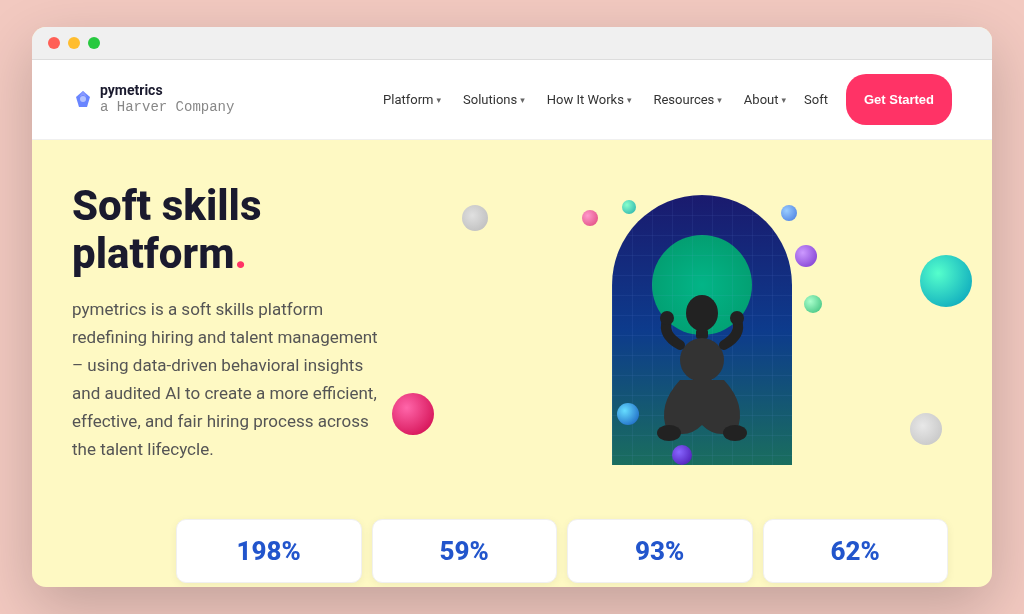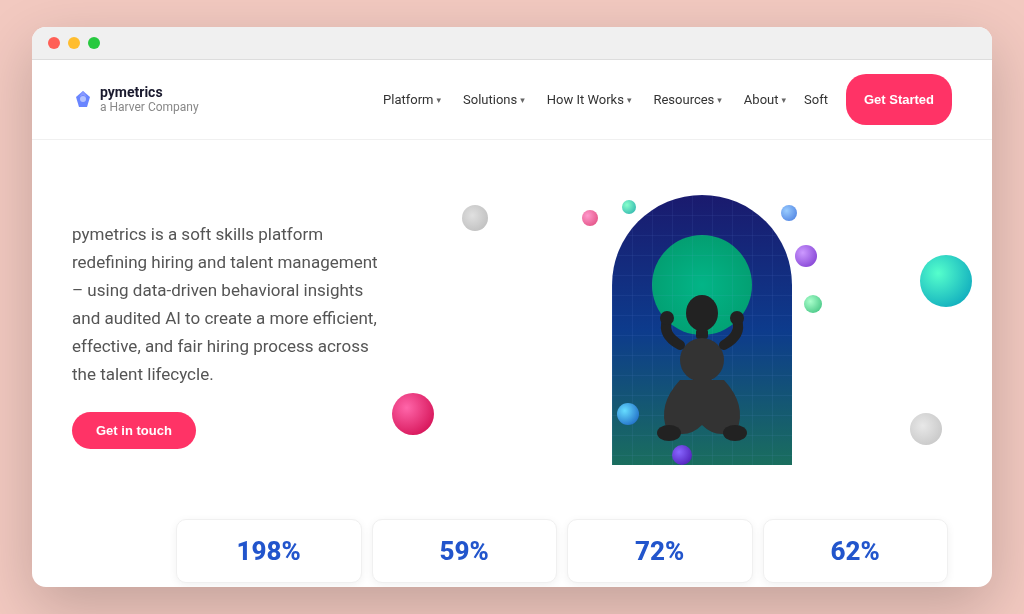--- a/index.html
+++ b/index.html
@@ -9,21 +9,21 @@
       display: flex;
       justify-content: center;
       align-items: center;
       min-height: 100vh;
       font-family: -apple-system, BlinkMacSystemFont, 'Segoe UI', Roboto, sans-serif;
     }
 
     .browser-window {
       width: 960px;
       height: 560px;
-      background: #ffffff;
+      background: #fef9c3;
       border-radius: 14px;
       box-shadow: 0 20px 60px rgba(0,0,0,0.2);
       overflow: hidden;
       display: flex;
       flex-direction: column;
     }
 
     .browser-chrome {
       background: #f0f0f0;
       padding: 10px 16px;
@@ -80,23 +80,24 @@
     }
 
     .logo-name {
       font-size: 14px;
       font-weight: 700;
       color: #1a1a2e;
       line-height: 1.1;
     }
 
     .logo-subtitle {
-      font-size: 12px;
+      font-size: 14px;
       color: #888;
       line-height: 1.2;
+      font-family: Liberation Mono, monospace;
     }
 
     .nav-links {
       display: flex;
       align-items: center;
       gap: 6px;
       list-style: none;
     }
 
     .nav-item {
@@ -401,22 +402,25 @@
         </li>
       </ul>
 
       <span class="nav-login">Soft</span>
       <button class="nav-cta">Get Started</button>
     </nav>
 
     <section class="hero">
 
       <div class="hero-left">
+        <h1 class="hero-title">
+          <span>Soft skills</span><br>
+          <span>platform</span><span class="dot">.</span>
+        </h1>
         <p class="hero-desc">pymetrics is a soft skills platform redefining hiring and talent management – using data-driven behavioral insights and audited AI to create a more efficient, effective, and fair hiring process across the talent lifecycle.</p>
-        <button class="hero-button">Get in touch</button>
       </div>
 
       <div class="hero-right">
 
         <div class="sphere sphere-left-large" style="position:absolute; left: -60px; bottom: 60px;"></div>
         <div class="sphere sphere-left-small" style="position:absolute; left: 10px; top: 30px; width:26px;height:26px;background:radial-gradient(circle at 40% 40%, #e0e0e0, #b8b8b8);"></div>
 
         <div class="arch-container">
           <div class="arch-bg"></div>
           <div class="arch-green-circle"></div>
@@ -471,21 +475,21 @@
     </section>
 
     <div class="stats-bar">
       <div class="stat-card">
         <div class="stat-value">198%</div>
       </div>
       <div class="stat-card">
         <div class="stat-value">59%</div>
       </div>
       <div class="stat-card">
-        <div class="stat-value">72%</div>
+        <div class="stat-value">93%</div>
       </div>
       <div class="stat-card">
         <div class="stat-value">62%</div>
       </div>
     </div>
 
   </div>
 </div>
 
 </body></html>

